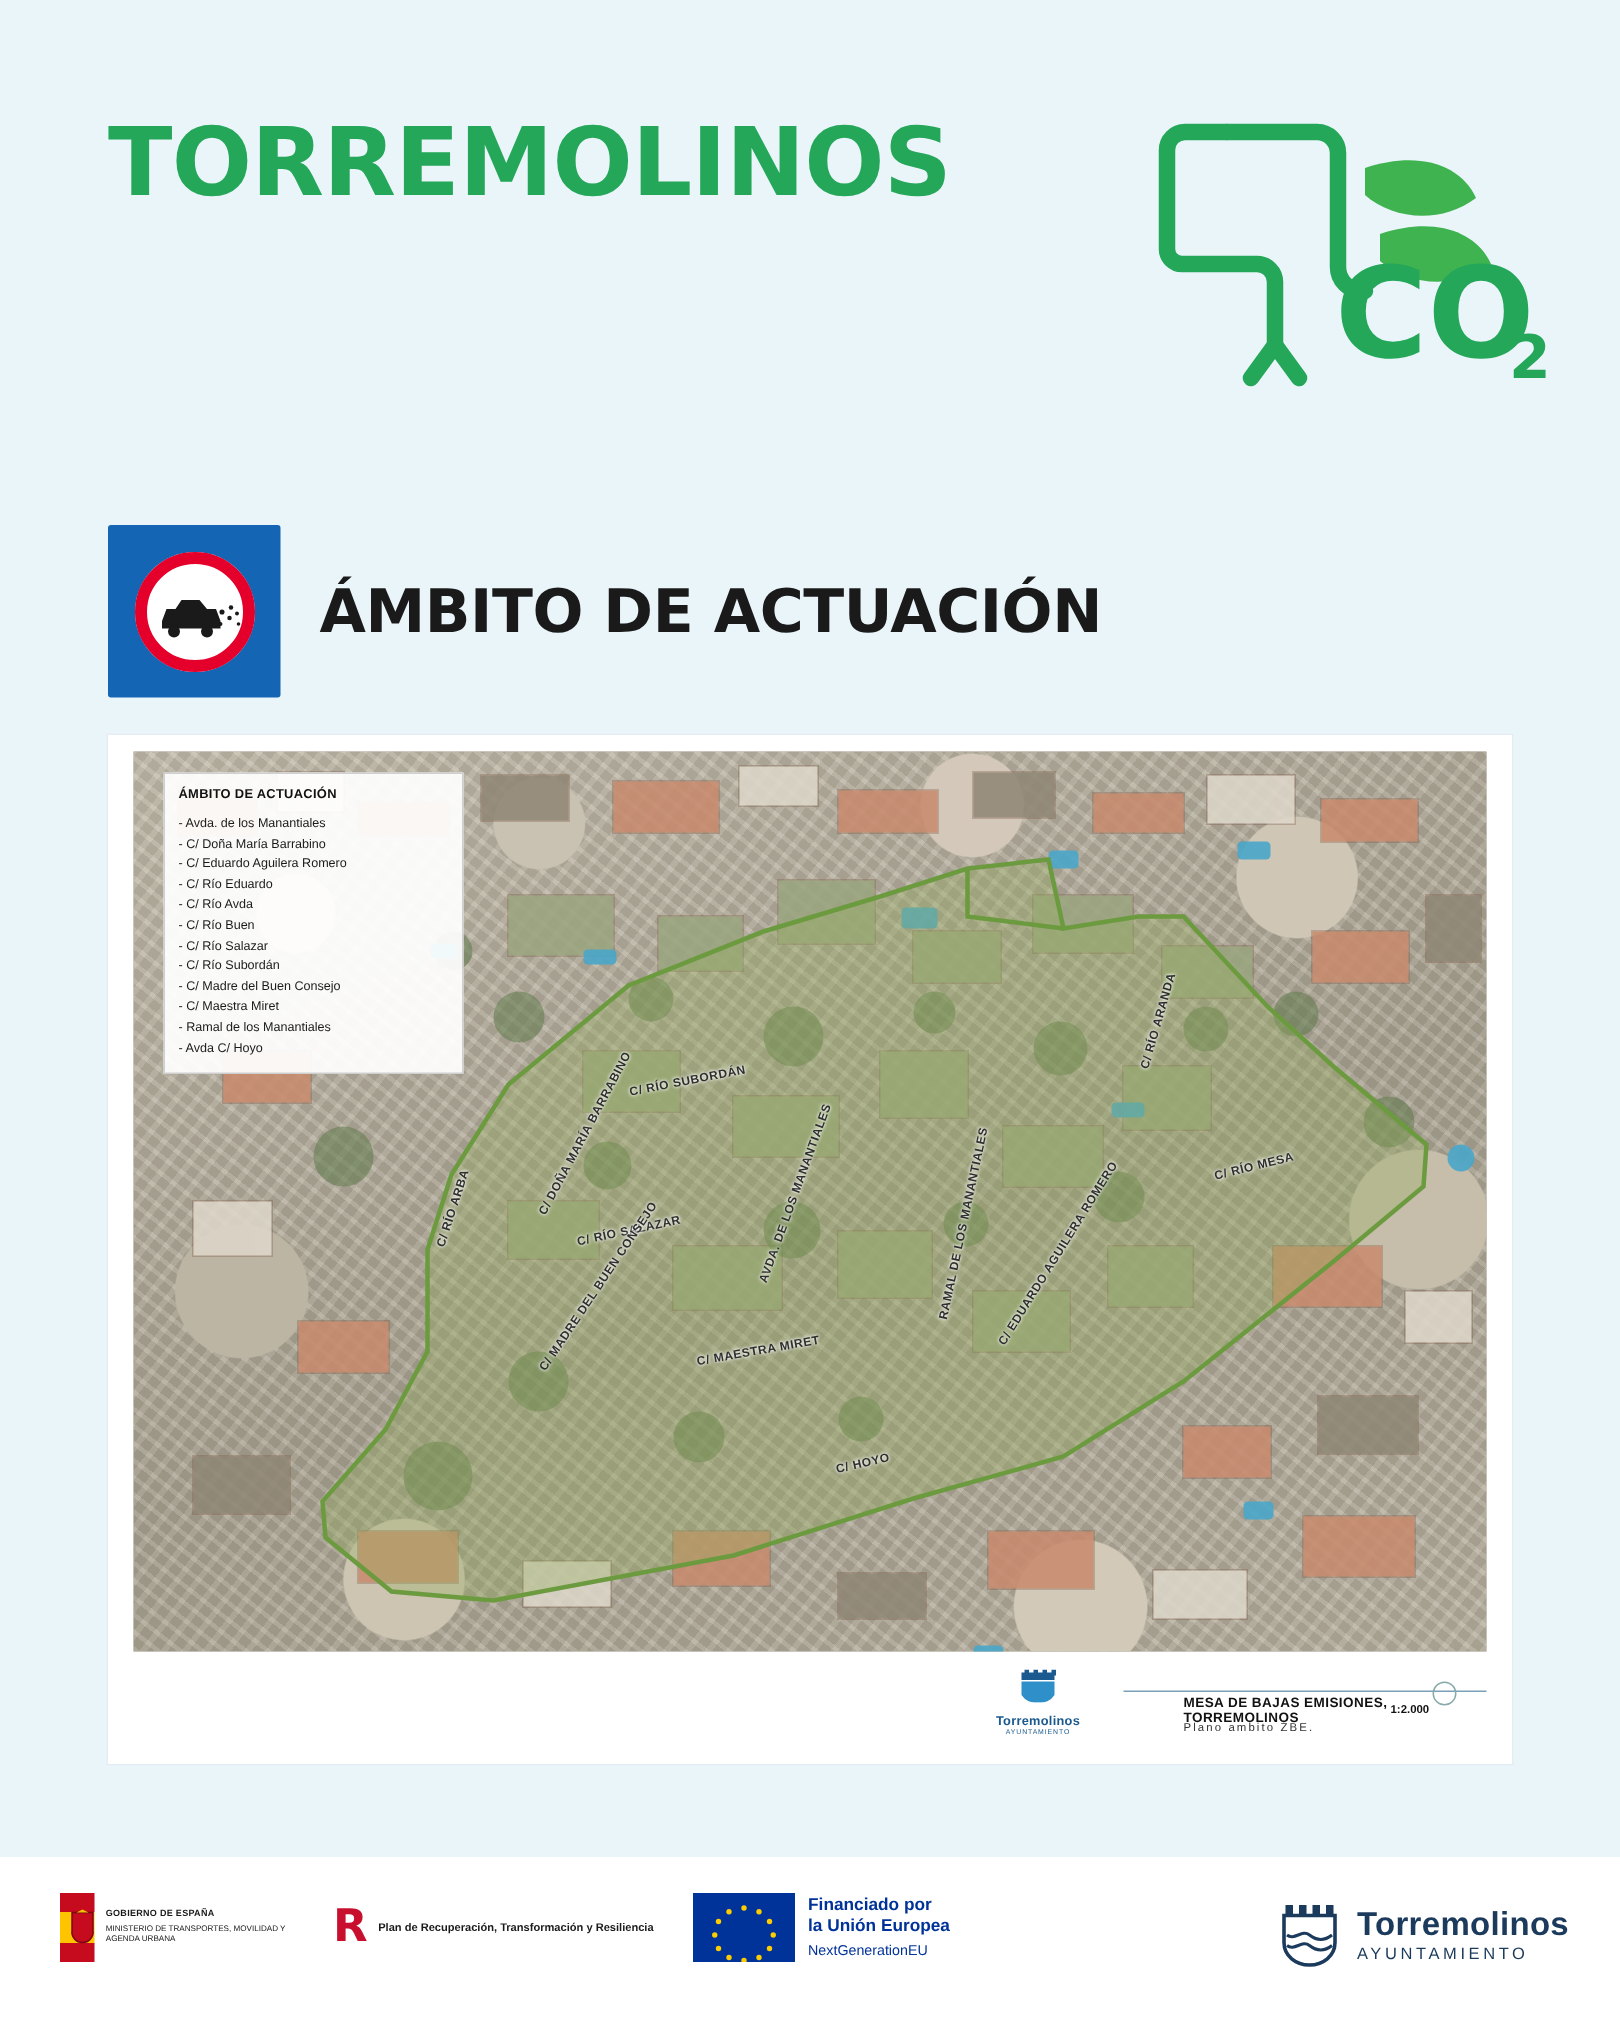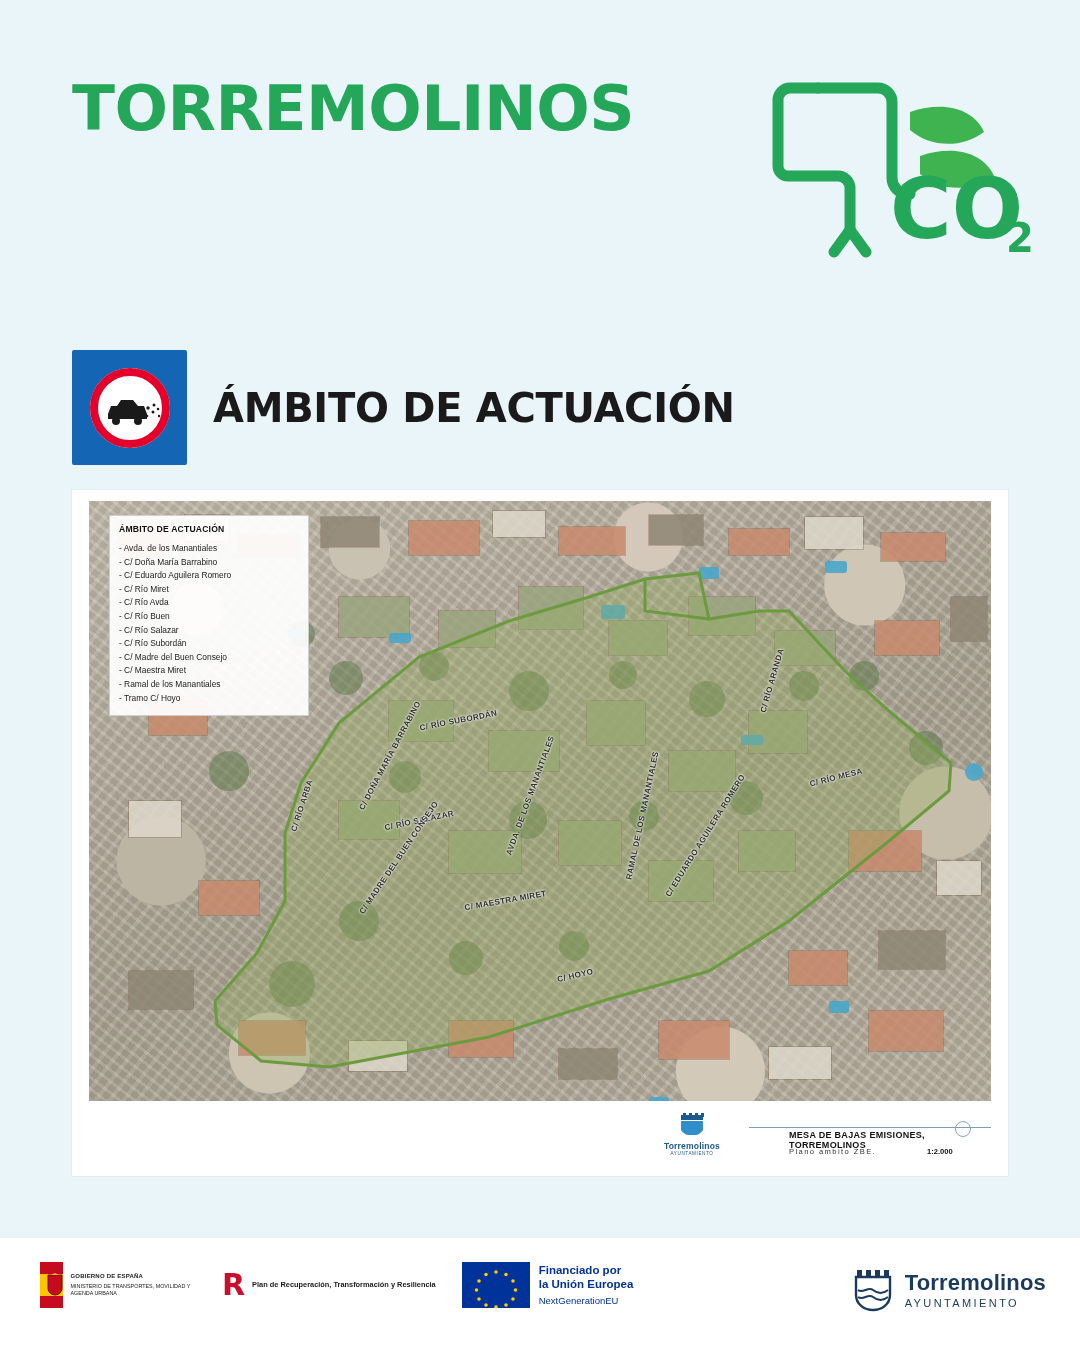--- a/index.html
+++ b/index.html
@@ -115,21 +115,21 @@
   .foot-logo .fl2 { font-size: 4.6px; color: #1b5a8f; letter-spacing: .6px; }
   .foot-rule { position: absolute; left: 660px; top: 20px; width: 242px; height: 1px; background: #7a9fb8; }
   .foot-title {
     position: absolute; left: 700px; top: 23px; font-size: 9px; font-weight: 700;
     color: #111; letter-spacing: .3px;
   }
   .foot-sub {
     position: absolute; left: 700px; top: 40px; font-size: 7.6px; color: #333;
     letter-spacing: 1.4px;
   }
-  .foot-scale { position: absolute; left: 838px; top: 40px; font-size: 7.6px; font-weight: 700; color: #111; }
+  .foot-scale { position: absolute; left: 838px; top: 28px; font-size: 7.6px; font-weight: 700; color: #111; }
   .foot-circle {
     position: absolute; left: 866px; top: 14px; width: 16px; height: 16px;
     border: 1px solid #8aa; border-radius: 50%;
   }
 
   
   .bottom {
     position: absolute; left: 0; top: 1238px; width: 1080px; height: 112px;
     background: #ffffff;
     display: flex; align-items: center;
@@ -304,29 +304,29 @@
         <div class="street-lbl" style="left:545px;top:330px;transform:rotate(-58deg);">C/ EDUARDO AGUILERA ROMERO</div>
         <div class="street-lbl" style="left:468px;top:470px;transform:rotate(-13deg);">C/ HOYO</div>
       </div>
 
       <div class="legend">
         <h4>ÁMBITO DE ACTUACIÓN</h4>
         <ul>
           <li>- Avda. de los Manantiales</li>
           <li>- C/ Doña María Barrabino</li>
           <li>- C/ Eduardo Aguilera Romero</li>
-          <li>- C/ Río Miret</li>
+          <li>- C/ Río Eduardo</li>
           <li>- C/ Río Avda</li>
           <li>- C/ Río Buen</li>
           <li>- C/ Río Salazar</li>
           <li>- C/ Río Subordán</li>
           <li>- C/ Madre del Buen Consejo</li>
           <li>- C/ Maestra Miret</li>
           <li>- Ramal de los Manantiales</li>
-          <li>- Tramo C/ Hoyo</li>
+          <li>- Avda C/ Hoyo</li>
         </ul>
       </div>
     </div>
 
     <div class="map-foot">
       <div class="foot-logo">
         <svg class="crest" viewBox="0 0 30 22" aria-hidden="true">
           <path d="M4 2h22v5H4z" fill="#1b5a8f"></path>
           <path d="M4 8h22v9a11 11 0 0 1-11 5A11 11 0 0 1 4 17z" fill="#2f8fc9"></path>
           <g fill="#1b5a8f">

